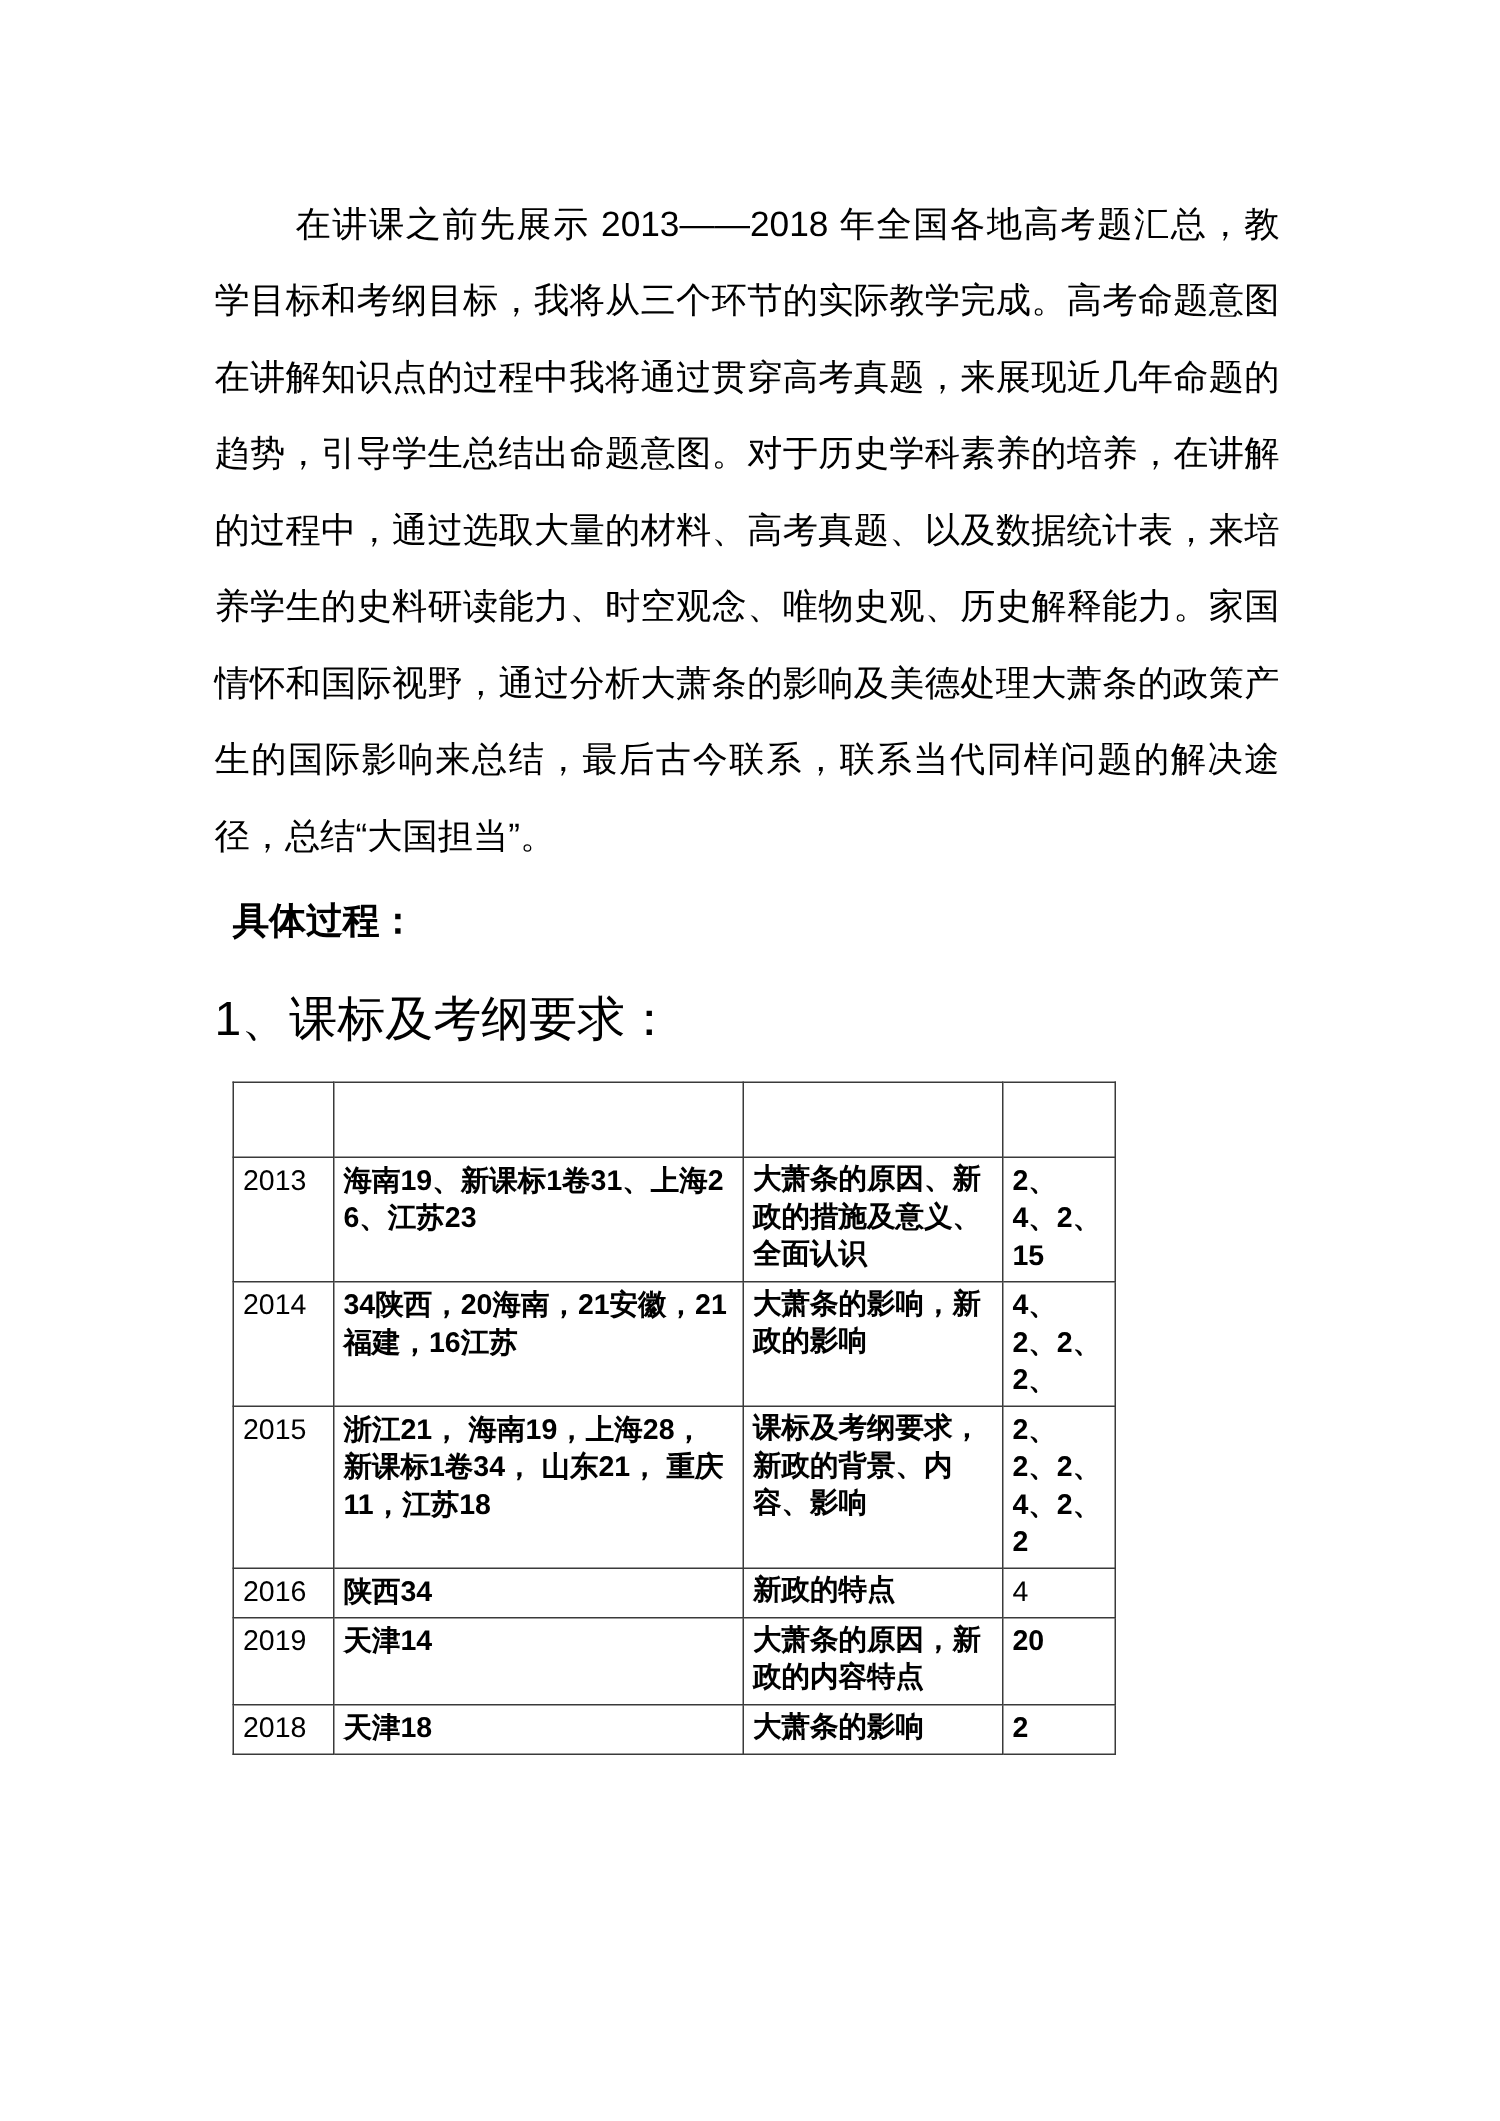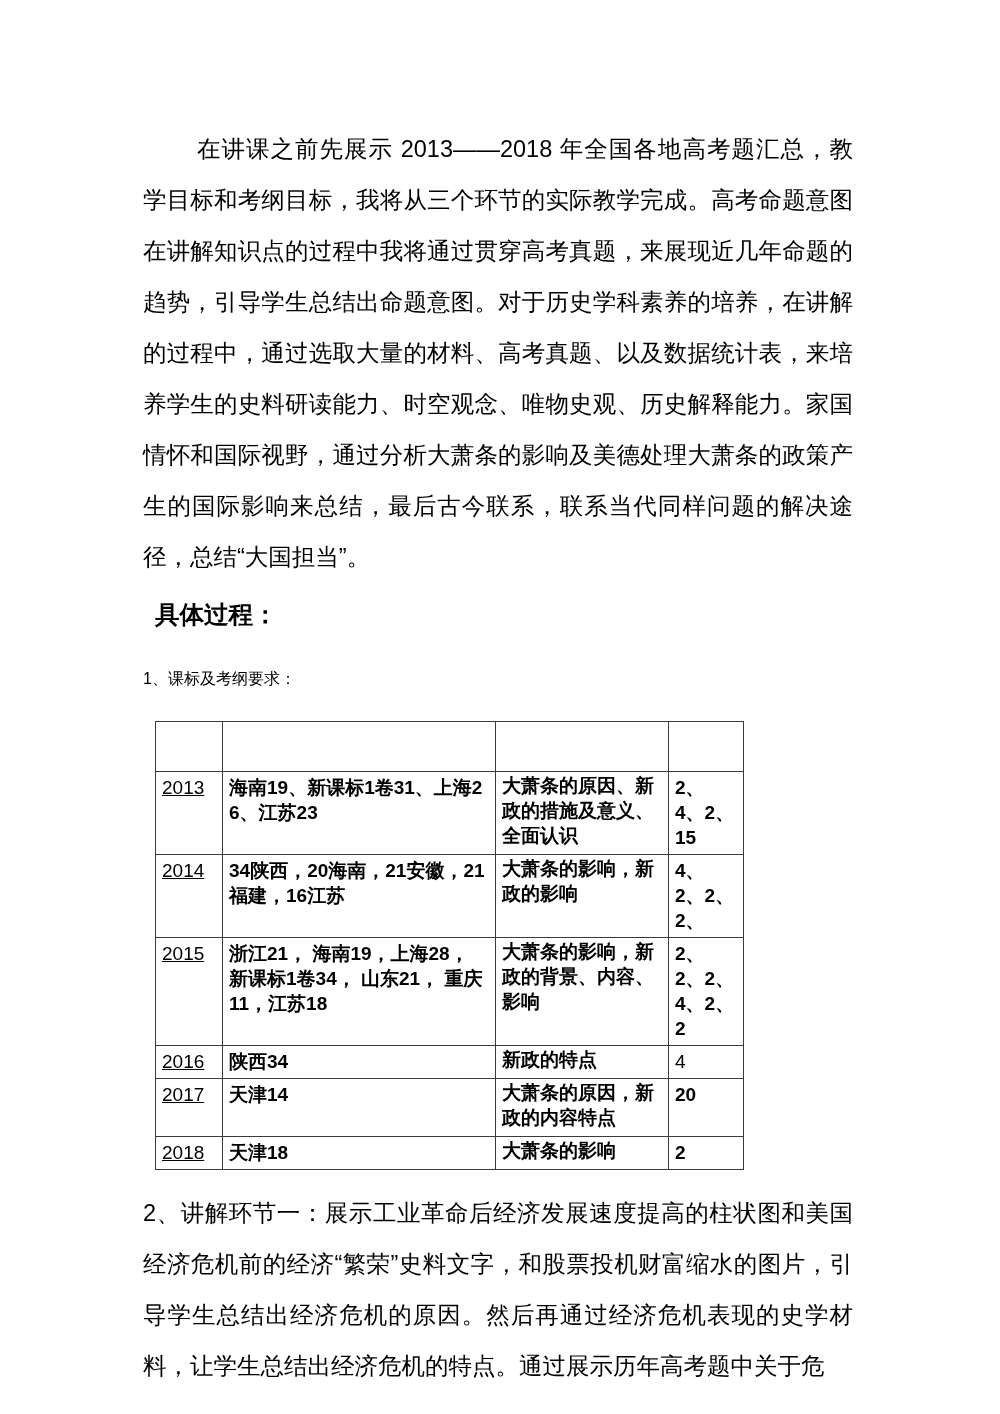--- a/index.html
+++ b/index.html
@@ -49,21 +49,21 @@
 
   .heading {
     font-size: 24.5px;
     line-height: 52px;
     font-weight: 600;
     margin: 12px;
     margin-top: 6px;
   }
 
   .subheading {
-    font-size: 16px;
+    font-size: 32px;
     line-height: 52px;
     margin: 0;
     margin-top: 2px;
   }
 
   
   .table-wrap {
     margin-top: 16px;
     margin-left: 12px;
   }
@@ -78,21 +78,21 @@
     vertical-align: top;
     font-size: 19px;
     line-height: 25px;
     word-break: break-all;
   }
   col.c-year   { width: 67px; }
   col.c-items  { width: 273px; }
   col.c-topic  { width: 173px; }
   col.c-count  { width: 75px; }
 
-  td.year   { font-weight: 400; font-size: 19.5px; white-space: nowrap; text-decoration: underline; }
+  td.year   { font-weight: 400; font-size: 19.5px; white-space: nowrap; }
   td.items  { font-weight: 700; }
   td.topic  { font-weight: 700; font-family: Liberation Mono, monospace; }
   td.count  { font-weight: 700; margin-top: 43px; }
   td.count.light { font-weight: 400; }
 
   tr.header-row td { height: 42px; }
 
   .after-table {
     margin-top: 18px;
   }
@@ -135,44 +135,43 @@
           <tr>
             <td class="year">2014</td>
             <td class="items">34陕西，20海南，21安徽，21福建，16江苏</td>
             <td class="topic">大萧条的影响，新政的影响</td>
             <td class="count">4、 2、2、 2、</td>
           </tr>
 
           <tr>
             <td class="year">2015</td>
             <td class="items">浙江21， 海南19，上海28， 新课标1卷34， 山东21， 重庆11，江苏18</td>
-            <td class="topic">大萧条的影响，新政的背景、内容、影响</td>
+            <td class="topic">课标及考纲要求，新政的背景、内容、影响</td>
             <td class="count">2、 2、2、 4、2、 2</td>
           </tr>
 
           <tr>
             <td class="year">2016</td>
             <td class="items">陕西34</td>
             <td class="topic">新政的特点</td>
             <td class="count light">4</td>
           </tr>
 
           <tr>
-            <td class="year">2017</td>
+            <td class="year">2019</td>
             <td class="items">天津14</td>
             <td class="topic">大萧条的原因，新政的内容特点</td>
             <td class="count">20</td>
           </tr>
 
           <tr>
             <td class="year">2018</td>
             <td class="items">天津18</td>
             <td class="topic">大萧条的影响</td>
             <td class="count">2</td>
           </tr>
         </tbody>
       </table>
     </div>
 
-    <p class="para after-table">2、讲解环节一：展示工业革命后经济发展速度提高的柱状图和美国经济危机前的经济“繁荣”史料文字，和股票投机财富缩水的图片，引导学生总结出经济危机的原因。然后再通过经济危机表现的史学材料，让学生总结出经济危机的特点。通过展示历年高考题中关于危</p>
 
   </div>
 </div>
 
 </body></html>

